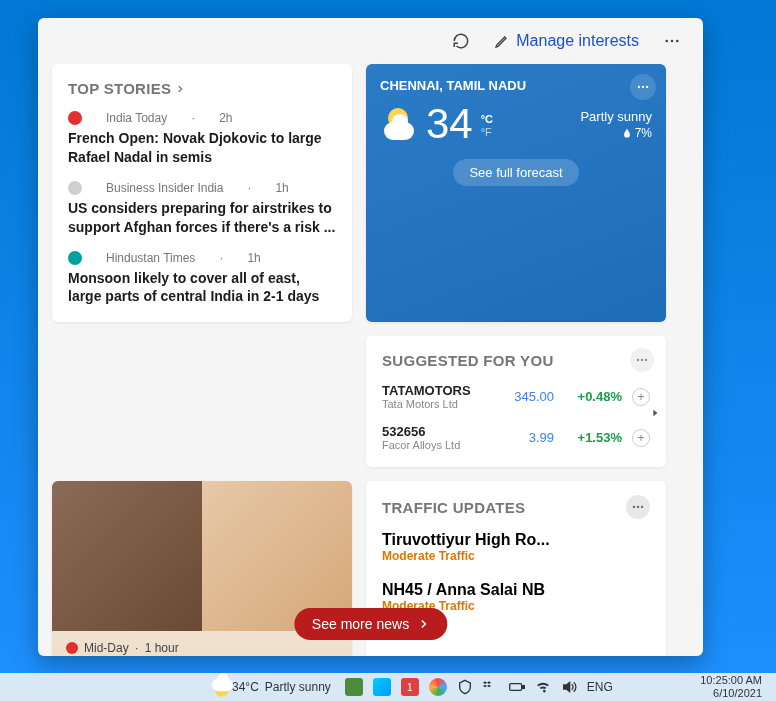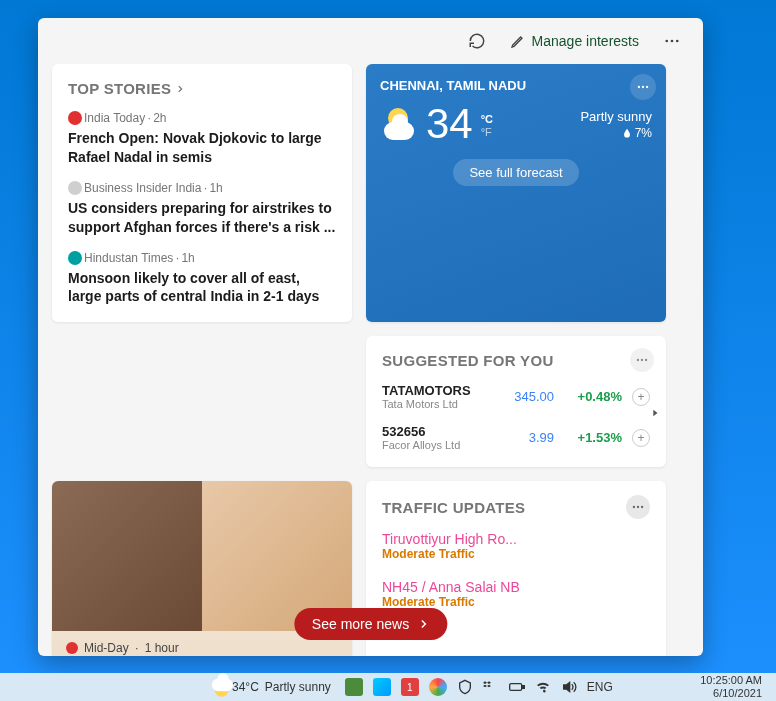--- a/index.html
+++ b/index.html
@@ -1,28 +1,28 @@
 <!DOCTYPE html>
 <html><head>
 <meta charset="utf-8">
 <style>
 *{margin:0;padding:0;box-sizing:border-box;font-family:"Segoe UI",Arial,sans-serif}
 body{width:776px;height:701px;background:linear-gradient(180deg,#0078d4 0%,#1e90ff 100%);overflow:hidden;position:relative}
 .panel{position:absolute;left:38px;top:18px;width:665px;height:638px;background:#f5f5f5;border-radius:6px;box-shadow:0 8px 24px rgba(0,0,0,.3);display:flex;flex-direction:column}
 .panel-header{height:46px;display:flex;align-items:center;justify-content:flex-end;padding:0 14px;gap:8px}
-.hbtn{background:none;border:none;padding:6px 8px;display:flex;align-items:center;gap:6px;font-size:14px;color:#14532d;cursor:pointer;border-radius:4px}
+.hbtn{background:none;border:none;padding:6px 8px;display:flex;align-items:center;gap:6px;font-size:16px;color:#1d4ed8;cursor:pointer;border-radius:4px}
 .panel-body{flex:1;overflow:hidden;position:relative}
 .scroll{position:absolute;inset:0 6px 0 0;overflow-y:auto;padding:0 12px 12px 14px;display:grid;grid-template-columns:300px 300px;gap:14px}
 .scroll::-webkit-scrollbar{width:8px}
 .scroll::-webkit-scrollbar-thumb{background:#bbb;border-radius:4px}
 .card{background:#fff;border-radius:6px;box-shadow:0 1px 3px rgba(0,0,0,.08);padding:16px}
 .card-title{font-size:15px;font-weight:600;color:#767676;letter-spacing:.3px;display:flex;align-items:center;gap:4px}
 .top-stories{grid-column:1}
 .story{margin-top:14px}
-.story-meta{display:flex;align-items:center;gap:2px;font-size:12px;color:#767676;margin-bottom:4px}
+.story-meta{display:flex;align-items:center;gap:24px;font-size:12px;color:#767676;margin-bottom:4px}
 .src-dot{width:14px;height:14px;border-radius:50%;display:inline-block}
 .story-headline{font-size:14px;font-weight:600;color:#1b1b1b;line-height:1.35}
 .weather{grid-column:2;background:linear-gradient(160deg,#2b7cc7,#1e6cb8);color:#fff;position:relative;padding:14px}
 .weather .more{position:absolute;top:10px;right:10px;width:26px;height:26px;border-radius:50%;background:rgba(255,255,255,.15);display:flex;align-items:center;justify-content:center;cursor:pointer}
 .weather-loc{font-size:13px;font-weight:600;margin-bottom:10px}
 .weather-main{display:flex;align-items:center;gap:6px}
 .w-icon{width:40px;height:40px;position:relative}
 .w-sun{position:absolute;width:20px;height:20px;border-radius:50%;background:#ffd54f;top:4px;left:8px}
 .w-cloud{position:absolute;width:30px;height:18px;background:#fff;border-radius:12px;bottom:4px;left:4px}
 .w-cloud::before{content:"";position:absolute;width:16px;height:16px;background:#fff;border-radius:50%;top:-8px;left:8px}
@@ -52,21 +52,21 @@
 .featured-meta{display:flex;align-items:center;gap:6px;font-size:12px;color:#444;margin-bottom:6px}
 .featured-title{font-size:16px;font-weight:600;color:#222;line-height:1.3}
 .traffic{grid-column:2;padding:0;position:relative;overflow:hidden;height:260px}
 .traffic-head{padding:14px 16px 8px;display:flex;justify-content:space-between;align-items:center}
 .traffic .more{width:24px;height:24px;border-radius:50%;background:#e8e8e8;display:flex;align-items:center;justify-content:center;cursor:pointer}
 .traffic-map{position:absolute;inset:0;background:linear-gradient(120deg,#d8f0d8 0%, #e8f5e8 40%, #b0e0f0 70%, #90d0e8 100%);z-index:-1}
 .traffic-map::before{content:"";position:absolute;inset:0;background:
  repeating-linear-gradient(40deg,transparent 0 18px,rgba(100,180,100,.35) 18px 20px),
  repeating-linear-gradient(-50deg,transparent 0 22px,rgba(90,170,90,.3) 22px 24px)}
 .traffic-item{padding:4px 16px}
-.traffic-road{font-size:14px;font-weight:400;color:#ec4899}
+.traffic-road{font-size:16px;font-weight:700;color:#000000}
 .traffic-status{font-size:12px;font-weight:600}
 .traffic-city{font-size:14px;color:#555;font-weight:600;padding:2px 16px}
 .see-more{position:absolute;bottom:16px;left:50%;transform:translateX(-50%);background:#b91c1c;color:#fff;border:none;padding:8px 18px;border-radius:18px;font-size:14px;display:flex;align-items:center;gap:8px;cursor:pointer;z-index:5}
 .taskbar{position:absolute;bottom:0;left:0;right:0;height:28px;background:#d9e8f5;display:flex;align-items:center;padding:0 6px;font-size:12px;color:#333}
 .tb-weather{display:flex;align-items:center;gap:6px;margin-left:200px}
 .tb-icons{display:flex;align-items:center;gap:10px;margin-left:14px}
 .tb-ico{width:18px;height:18px;border-radius:3px;display:flex;align-items:center;justify-content:center;font-size:10px;color:#fff}
 .tb-clock{margin-left:auto;text-align:right;line-height:1.2;font-size:11px;padding-right:8px}
 svg{display:block}
 </style>

